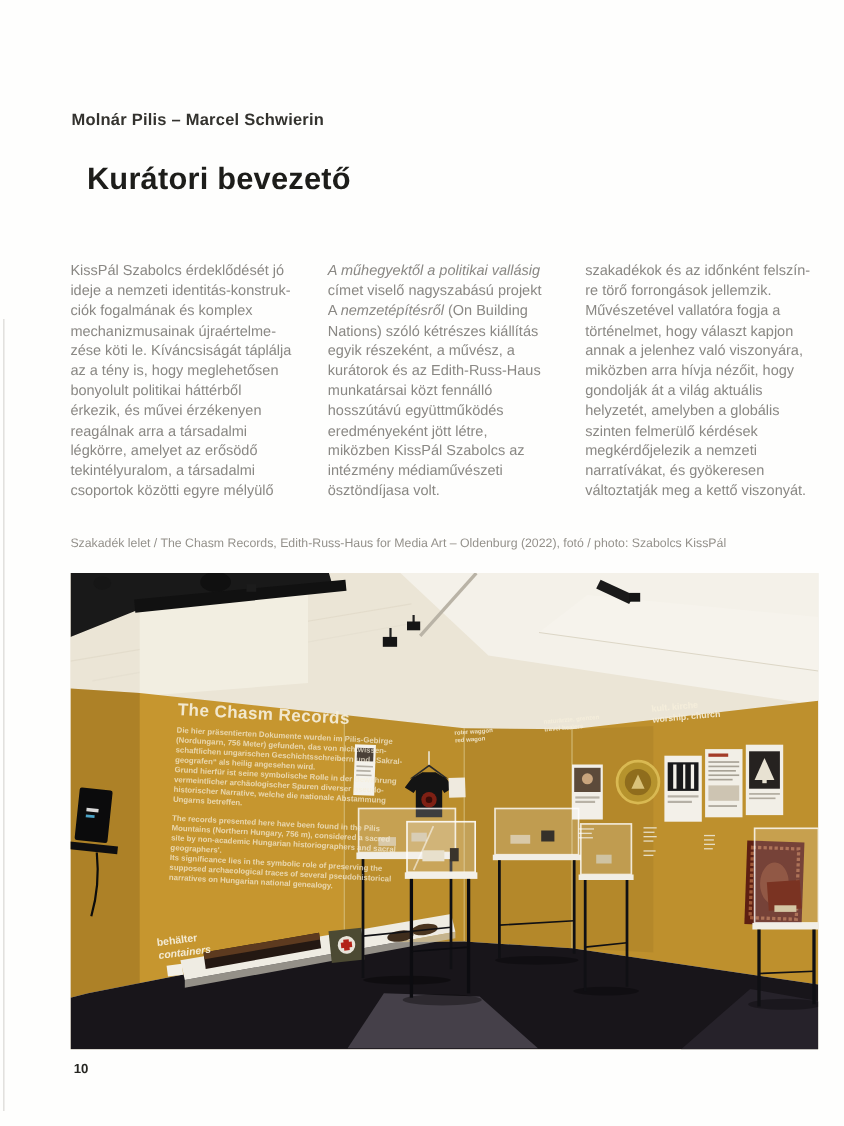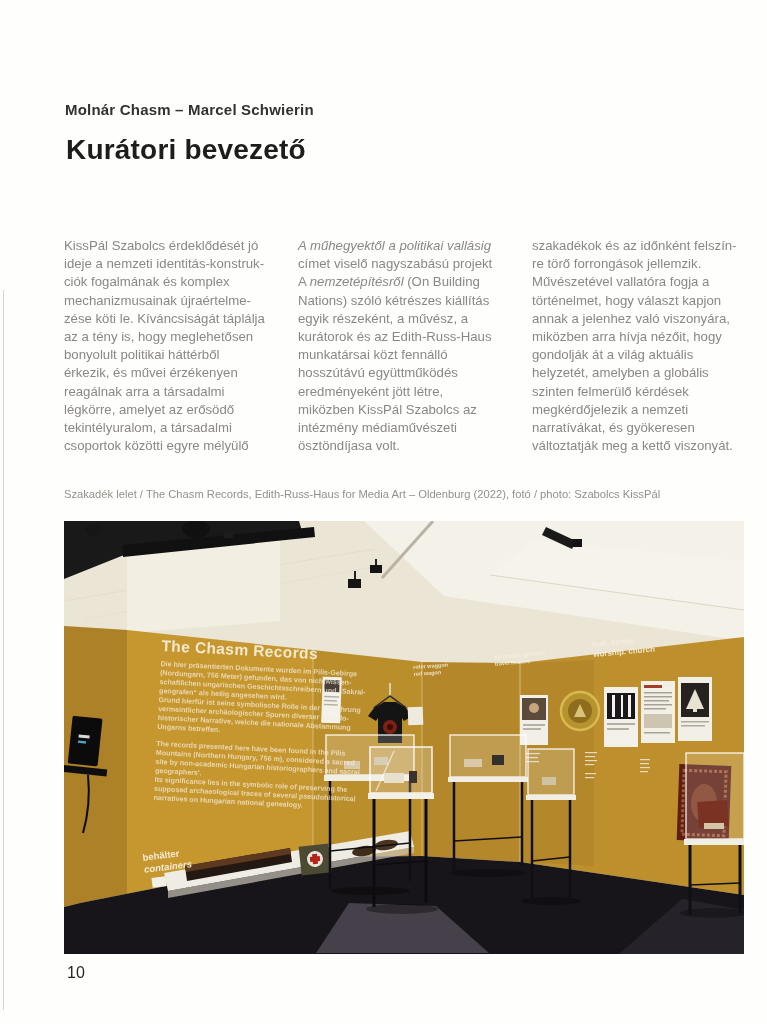--- a/index.html
+++ b/index.html
@@ -12,42 +12,42 @@
   .authors{position:absolute;left:65px;top:101px;font-size:15px;font-weight:bold;color:#33322e;letter-spacing:.2px;}
   .title{position:absolute;left:63px;top:131px;font-size:28px;font-weight:bold;color:#1d1d1a;letter-spacing:.2px;}
   .columns{
     position:absolute;left:64px;top:237px;width:680px;
     display:grid;grid-template-columns:repeat(3,1fr);column-gap:22px;
     font-size:13.2px;line-height:18.2px;color:#8a8884;white-space:pre-line;
   }
   .col{min-height:10px;}
   .it{font-style:italic;}
   .caption{position:absolute;left:64px;top:488px;font-size:11.2px;color:#94918b;}
-  .pagenum{position:absolute;left:67px;top:964px;font-size:16px;font-weight:normal;color:#262622;}
+  .pagenum{position:absolute;left:67px;top:964px;font-size:12px;font-weight:bold;color:#262622;}
 
   .photo{position:absolute;left:64px;top:521px;width:680px;height:433px;overflow:hidden;background:#ebe5d6;}
   .photo svg{position:absolute;left:0;top:0;}
   .overlay{position:absolute;transform-origin:left top;color:#f6efdc;}
   .wall-text{left:98px;top:116px;width:302px;transform:rotate(3deg);}
   .wall-text .wt-h{font-size:15.5px;font-weight:bold;letter-spacing:.4px;opacity:.92;}
   .wall-text .wt-p{margin-top:5px;font-size:7.1px;line-height:9px;font-weight:bold;white-space:pre-line;opacity:.72;}
   .wall-text .wt-p2{margin-top:8px;}
   .label-behalter{left:78px;top:331px;transform:rotate(-7deg);font-size:9.5px;font-weight:bold;line-height:11.5px;opacity:.95;}
   .label-behalter .l2{font-style:italic;}
   .label-kult{left:528px;top:119px;transform:rotate(-5deg);font-size:8px;font-weight:bold;line-height:10px;white-space:pre-line;opacity:.9;}
   .label-geo{left:430px;top:133px;transform:rotate(-5deg);font-size:5.5px;font-weight:bold;line-height:7px;white-space:pre-line;opacity:.85;}
   .label-wagon{left:349px;top:143px;transform:rotate(-4deg);font-size:5.5px;font-weight:bold;line-height:7px;white-space:pre-line;opacity:.85;}
 </style>
 </head>
 <body>
 
 <div class="scan-hairline"></div>
 
-<div class="authors">Molnár Chasm – Marcel Schwierin</div>
-<h1 class="title" style="margin:3px">Kurátori bevezető</h1>
+<div class="authors">Molnár Pilis – Marcel Schwierin</div>
+<h1 class="title" style="margin:16px">Kurátori bevezető</h1>
 
 <div class="columns">
   <div class="col">KissPál Szabolcs érdeklődését jó
 ideje a nemzeti identitás-konstruk-
 ciók fogalmának és komplex
 mechanizmusainak újraértelme-
 zése köti le. Kíváncsiságát táplálja
 az a tény is, hogy meglehetősen
 bonyolult politikai háttérből
 érkezik, és művei érzékenyen

